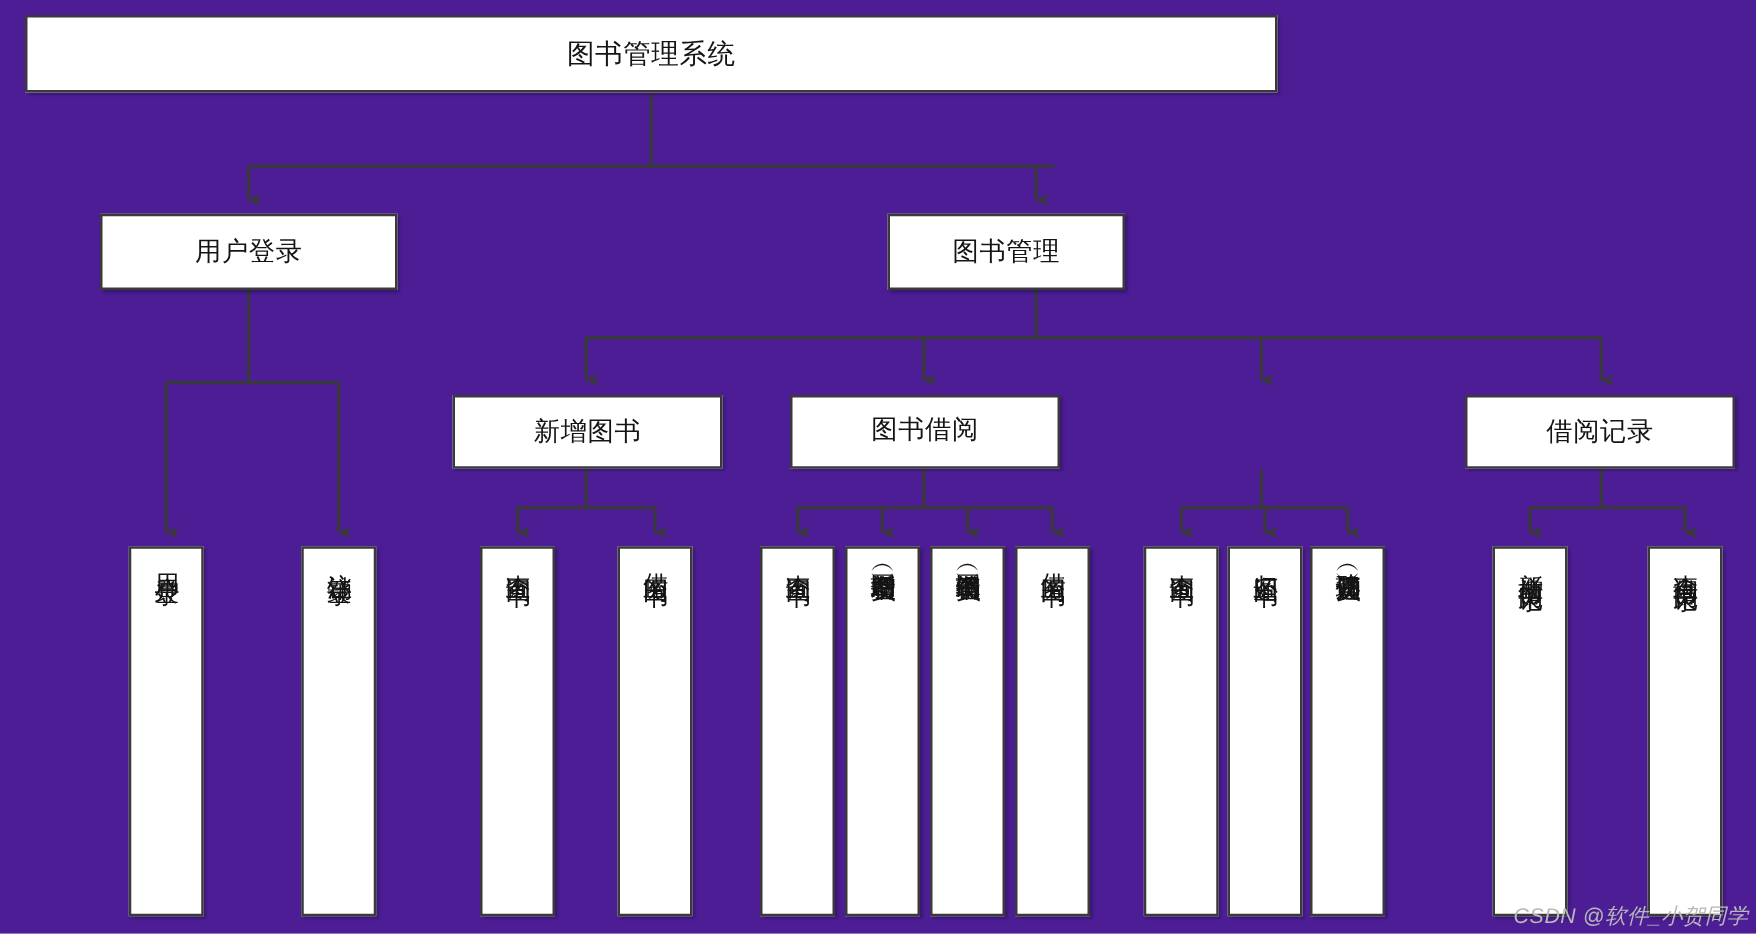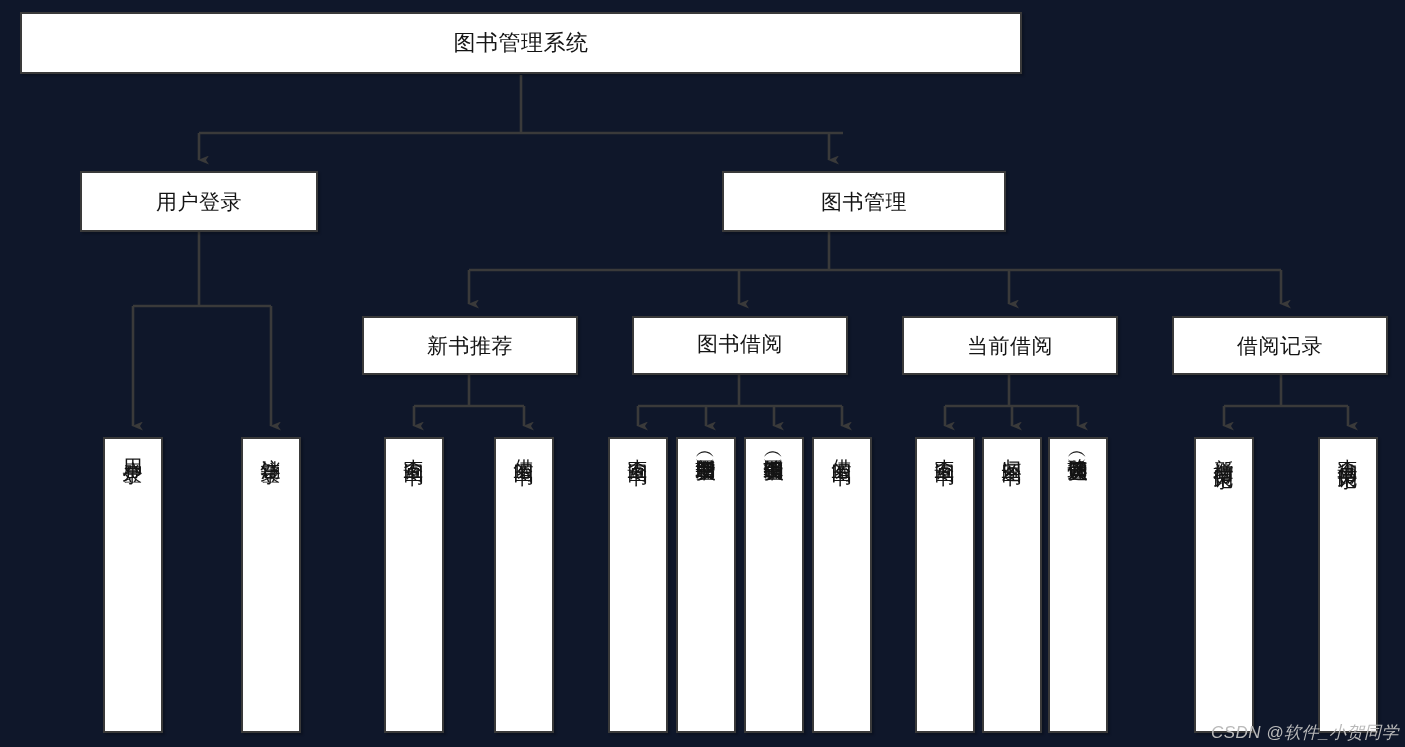--- a/index.html
+++ b/index.html
@@ -8,21 +8,21 @@
     padding: 0;
     background: #ffffff;
   }
   body {
     font-family: "Liberation Sans", "DejaVu Sans", sans-serif;
   }
   #diagram-root {
     position: relative;
     width: 1405px;
     height: 747px;
-    background: #0f172a;
+    background: #4c1d95;
     overflow: hidden;
   }
   #edge-layer {
     position: absolute;
     left: 0;
     top: 0;
     width: 1405px;
     height: 747px;
     pointer-events: none;
   }
@@ -139,35 +139,32 @@
   </svg>
 
   <div class="node level-0" style="left:20px; top:12px; width:1002px; height:62px;">
     <span class="node-label">图书管理系统</span>
   </div>
 
   <div class="node level-1" style="left:80px; top:171px; width:238px; height:61px;">
     <span class="node-label">用户登录</span>
   </div>
 
-  <div class="node level-1" style="left:710px; top:171px; width:284px; height:61px;margin-left:12px;">
+  <div class="node level-1" style="left:710px; top:171px; width:190px; height:61px;">
     <span class="node-label">图书管理</span>
   </div>
 
   <div class="node level-2" style="left:362px; top:316px; width:216px; height:59px;">
-    <span class="node-label">新书推荐</span>
+    <span class="node-label">新增图书</span>
   </div>
 
   <div class="node level-2" style="left:632px; top:316px; width:216px; height:59px;font-family:Liberation Mono, monospace;">
     <span class="node-label">图书借阅</span>
   </div>
 
-  <div class="node level-2" style="left:902px; top:316px; width:216px; height:59px;">
-    <span class="node-label">当前借阅</span>
-  </div>
 
   <div class="node level-2" style="left:1172px; top:316px; width:216px; height:59px;text-align:center;">
     <span class="node-label">借阅记录</span>
   </div>
 
   <div class="node leaf level-3" style="left:103px; top:437px; width:60px; height:296px;">
     <span class="node-label">用户登录</span>
   </div>
   <div class="node leaf level-3" style="left:241px; top:437px; width:60px; height:296px;">
     <span class="node-label">注销登录</span>

